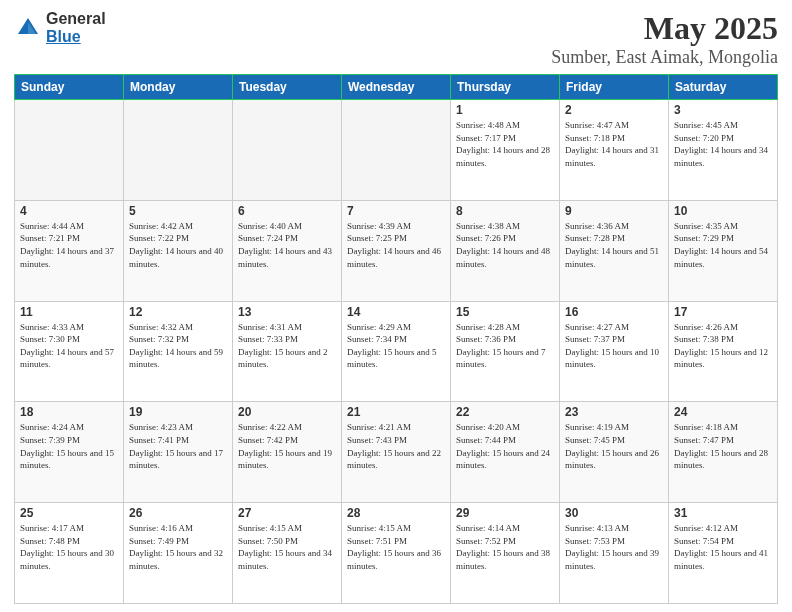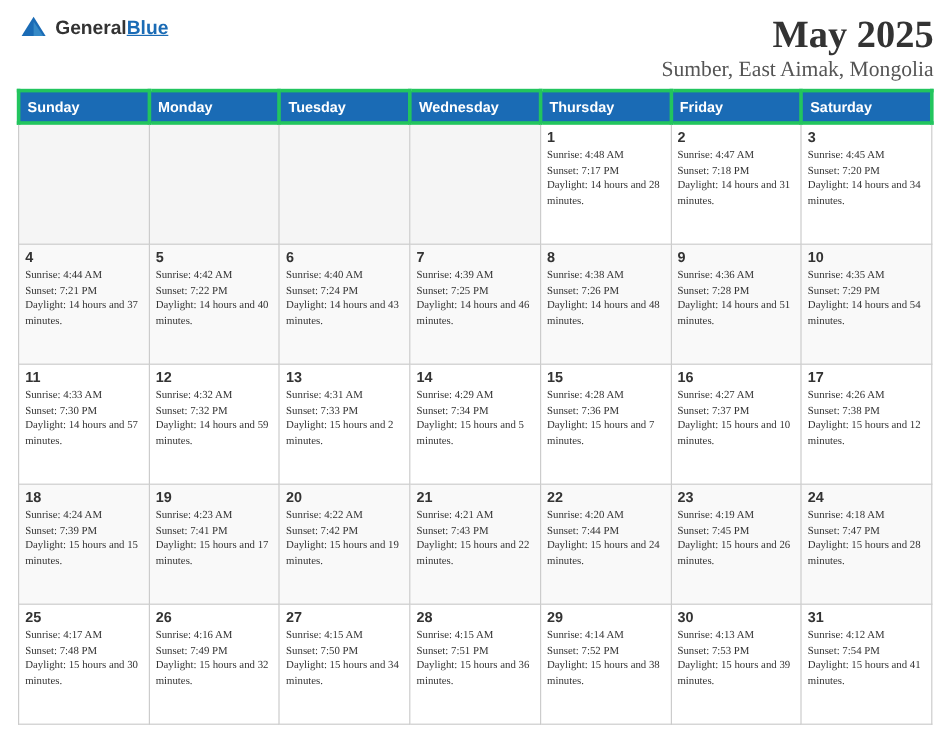--- a/index.html
+++ b/index.html
@@ -23,21 +23,21 @@
       justify-content: space-between;
       align-items: flex-start;
       margin-bottom: 6px;
     }
     .logo {
       display: flex;
       align-items: center;
     }
     .logo-text {
       display: flex;
-      flex-direction: row;
+      flex-direction: column;
       line-height: 1.1;
       justify-content: flex-end;
     }
     .logo-general {
       font-size: 16px;
       font-weight: bold;
       color: #333;
     }
     .logo-blue {
       font-size: 16px;
@@ -68,21 +68,21 @@
       border-collapse: collapse;
       flex: 1;
     }
     .calendar th {
       background: #1a6bb5;
       color: #fff;
       font-size: 12px;
       font-weight: bold;
       text-align: left;
       padding: 5px 6px;
-      border: 3px solid #22c55e;
+      border: 1px solid #22c55e;
     }
     .calendar td {
       border: 1px solid #ccc;
       vertical-align: top;
       padding: 3px 5px;
       font-size: 9.5px;
       color: #333;
       background: #fff;
       width: calc(100% / 7);
     }

